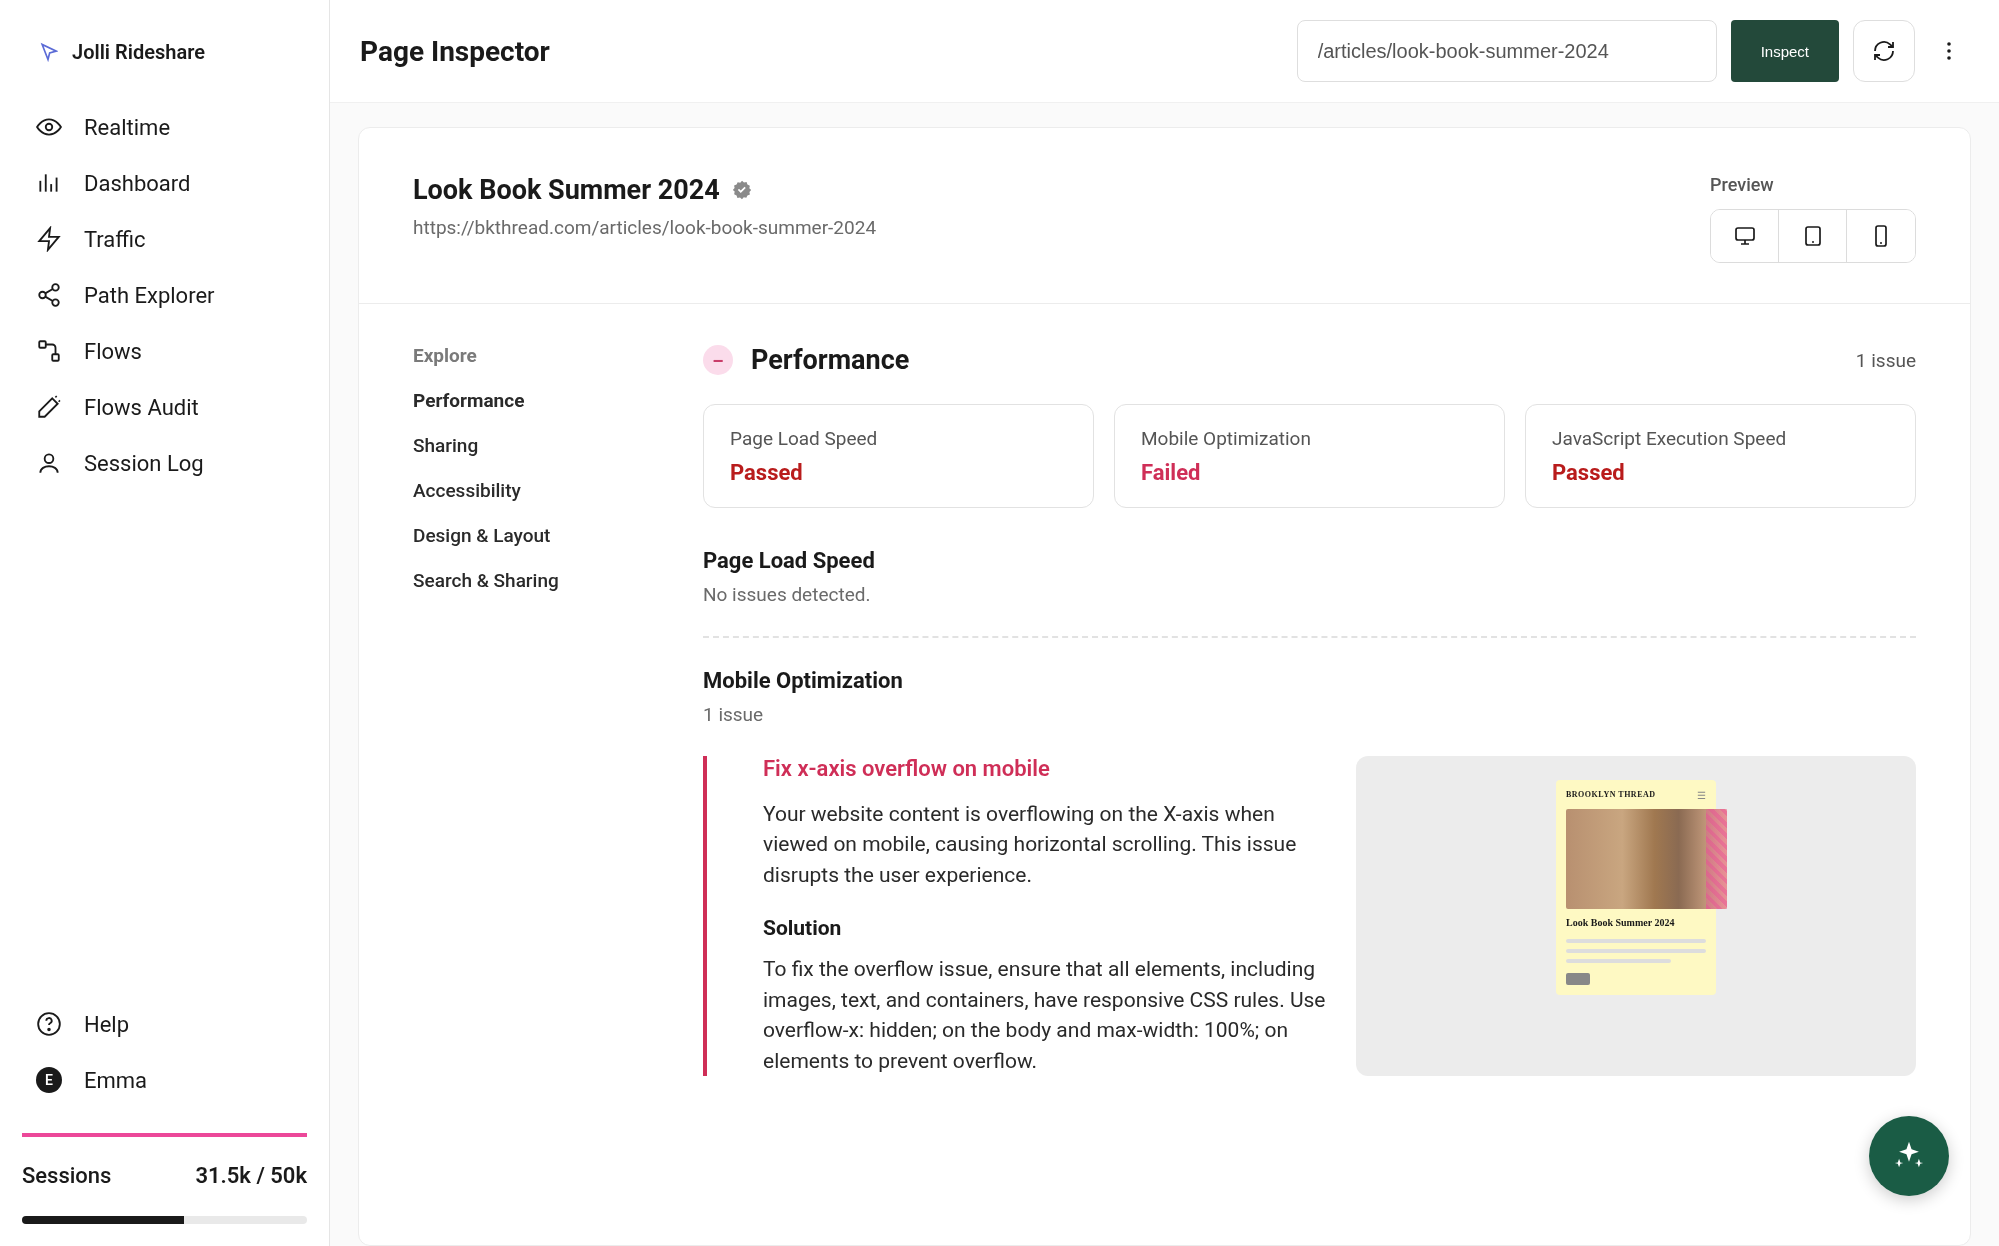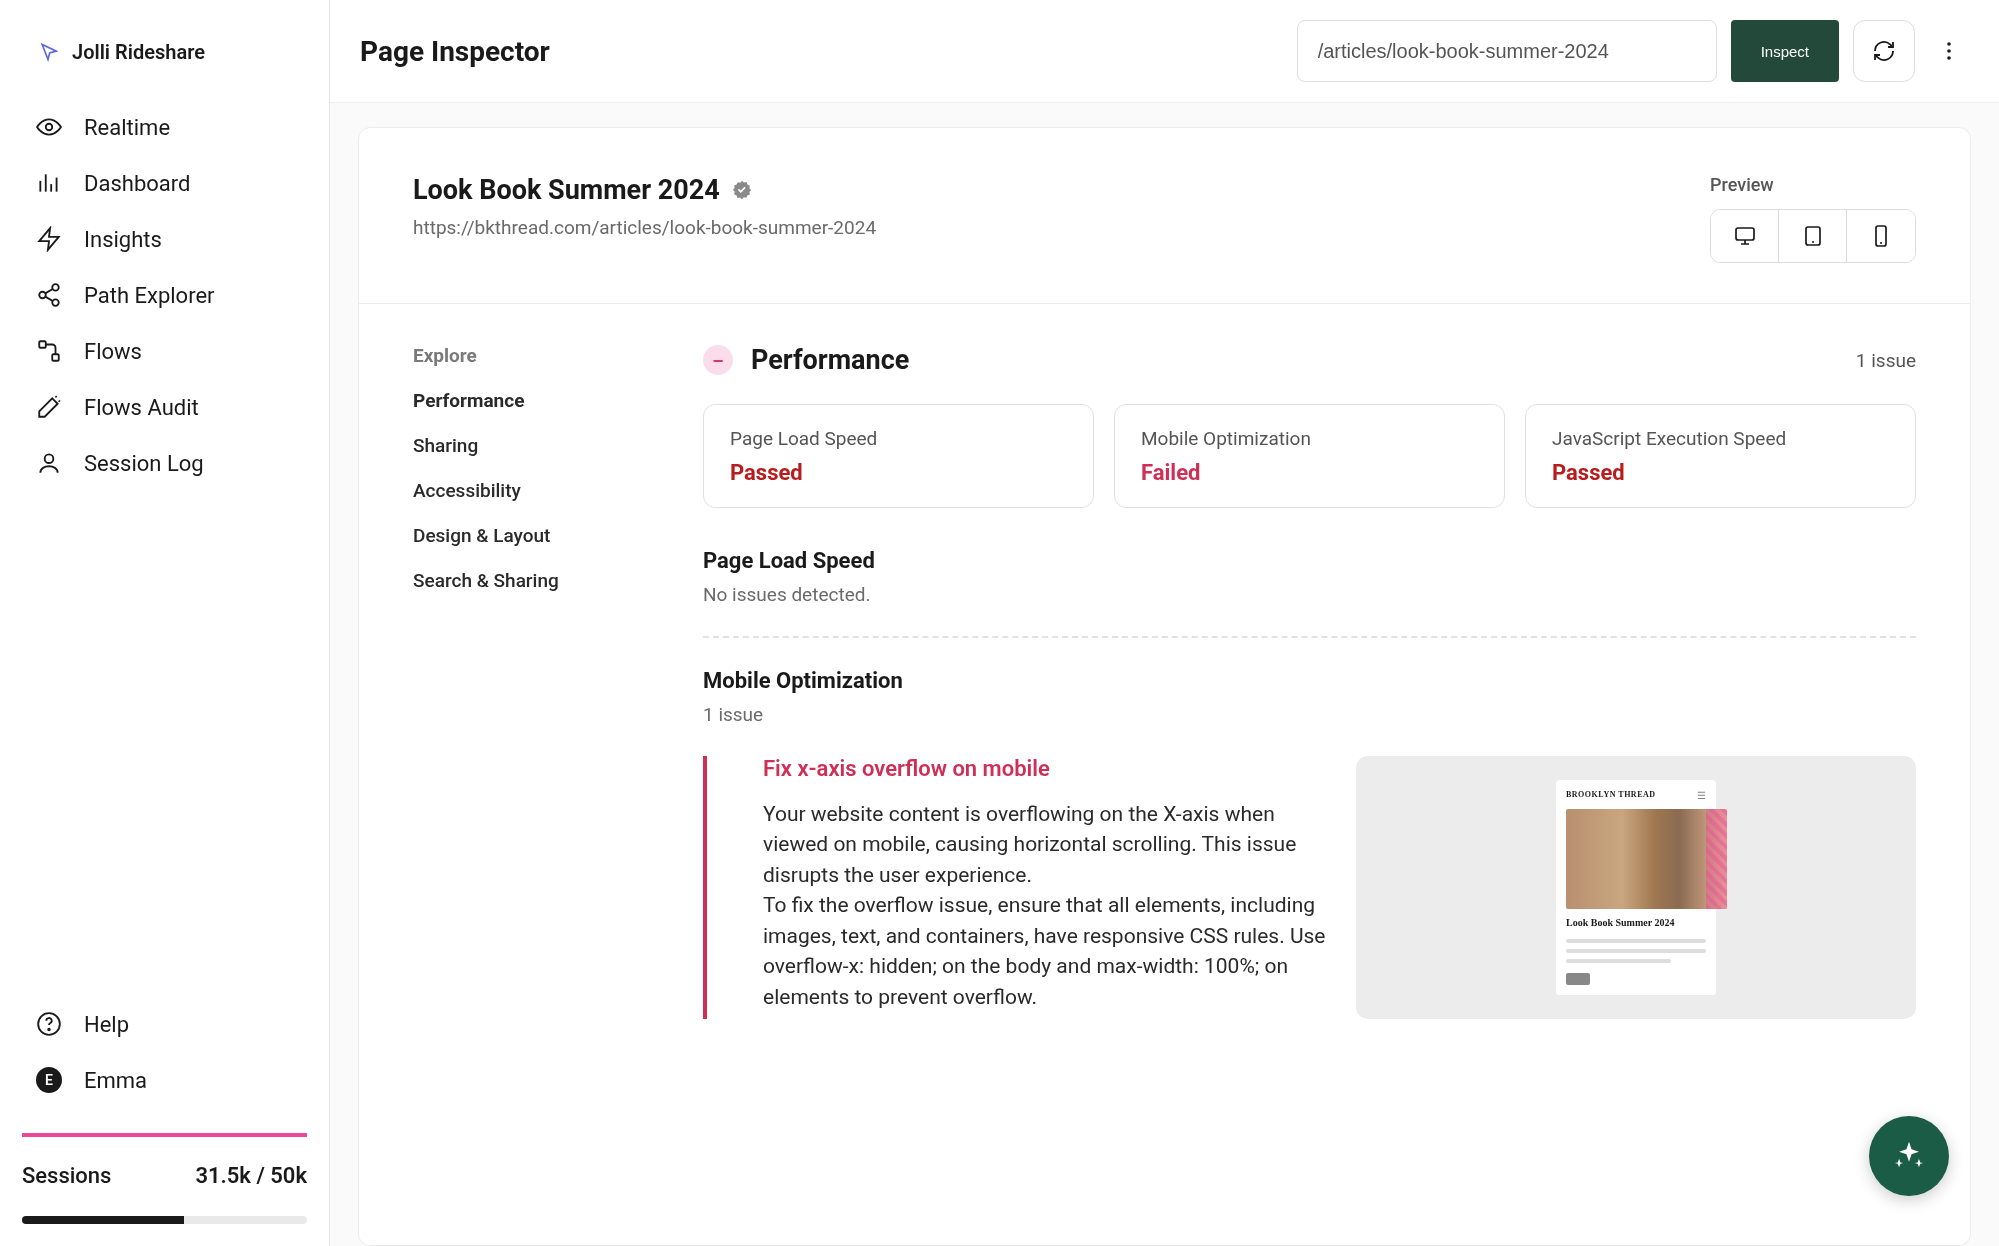--- a/index.html
+++ b/index.html
@@ -391,21 +391,21 @@
   flex-shrink: 0;
   background: #ececec;
   border-radius: 12px;
   padding: 24px 80px;
   display: flex;
   justify-content: center;
   align-items: flex-start;
 }
 .phone {
   width: 160px;
-  background: #ffffff;
+  background: #fef9c3;
   border-radius: 4px;
   padding: 10px 10px;
   font-family: Georgia, serif;
   position: relative;
 }
 .phone-header {
   display: flex;
   justify-content: space-between;
   align-items: center;
   margin-bottom: 8px;
@@ -510,21 +510,21 @@
             </svg>
         </span>
         <span>Dashboard</span>
       </div>
       <div class="nav-item">
         <span class="nav-icon">
           <svg width="26" height="26" viewBox="0 0 24 24" fill="none" stroke="currentColor" stroke-width="1.7">
               <polygon points="13 2 3 14 12 14 11 22 21 10 12 10 13 2"></polygon>
             </svg>
         </span>
-        <span>Insights</span>
+        <span>Traffic</span>
       </div>
       <div class="nav-item">
         <span class="nav-icon">
           <svg width="26" height="26" viewBox="0 0 24 24" fill="none" stroke="currentColor" stroke-width="1.7">
               <circle cx="18" cy="5" r="3"></circle>
               <circle cx="6" cy="12" r="3"></circle>
               <circle cx="18" cy="19" r="3"></circle>
               <line x1="8.5" y1="10.5" x2="15.5" y2="6.5"></line>
               <line x1="8.5" y1="13.5" x2="15.5" y2="17.5"></line>
             </svg>
@@ -707,20 +707,21 @@
 
           <div class="sub-section">
             <div class="sub-title">Mobile Optimization</div>
             <div class="sub-issue-count">1 issue</div>
           </div>
 
           <div class="issue-row">
             <div class="issue-card">
               <div class="issue-title">Fix x-axis overflow on mobile</div>
               <div class="issue-body">Your website content is overflowing on the X-axis when viewed on mobile, causing horizontal scrolling. This issue disrupts the user experience.</div>
+              <div class="solution-heading">Solution</div>
               <div class="issue-body">To fix the overflow issue, ensure that all elements, including images, text, and containers, have responsive CSS rules. Use overflow-x: hidden; on the body and max-width: 100%; on elements to prevent overflow.</div>
             </div>
             <div class="preview-card">
               <div class="phone">
                 <div class="phone-header">
                   <div class="phone-brand">BROOKLYN THREAD</div>
                   <div class="phone-menu">☰</div>
                 </div>
                 <div class="phone-img">
                   <div class="phone-img-overflow"></div>

